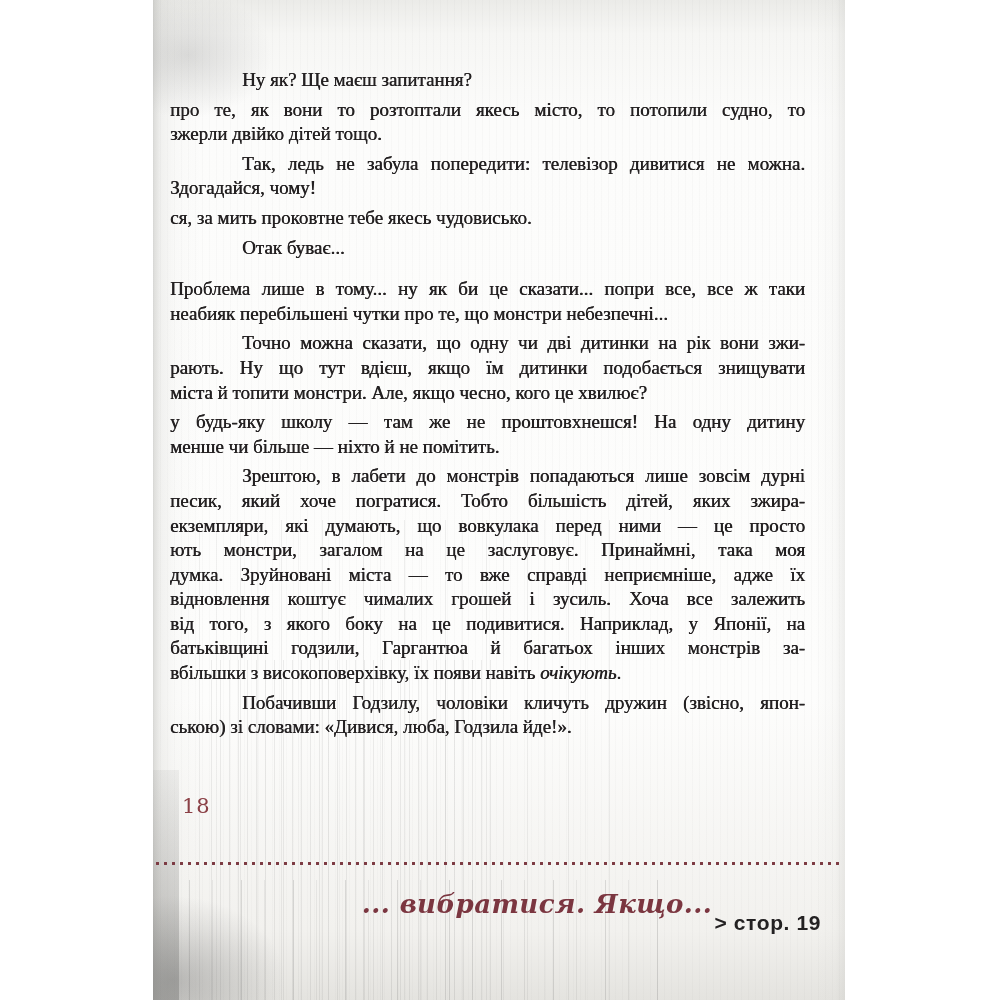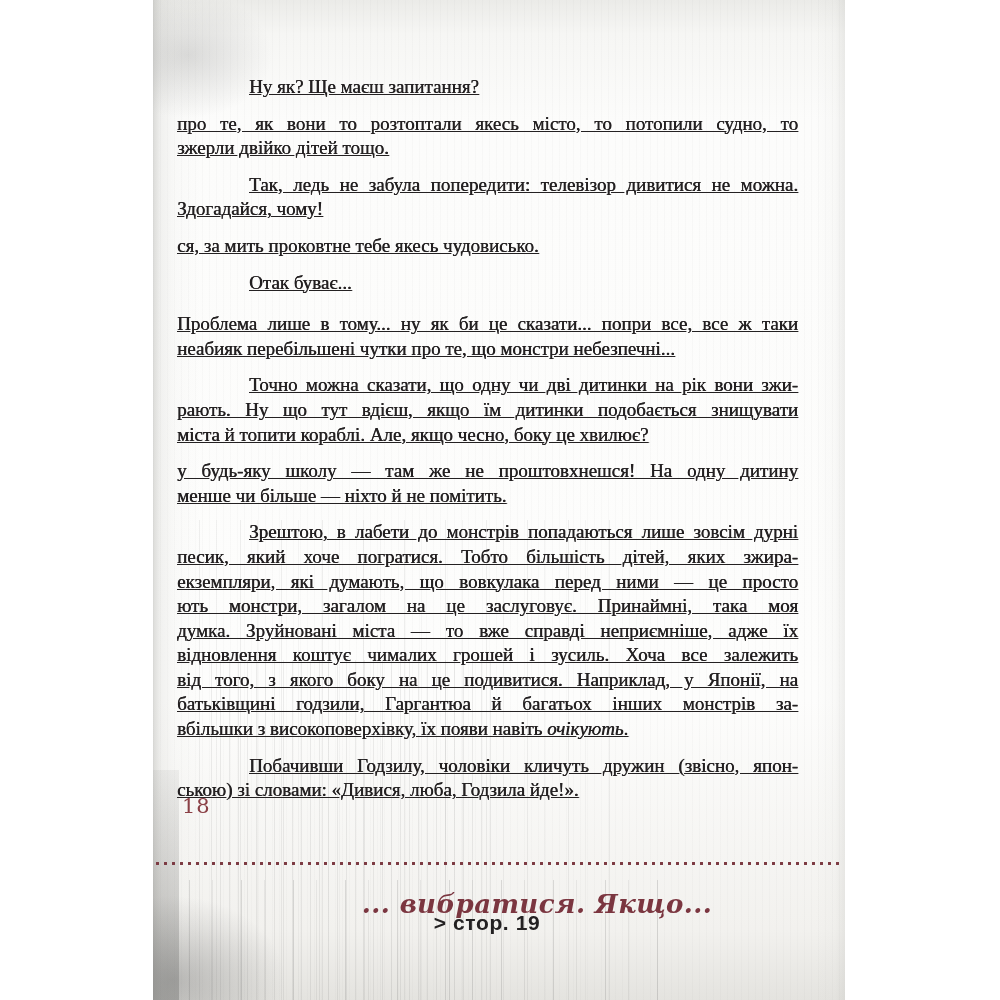--- a/index.html
+++ b/index.html
@@ -39,21 +39,21 @@
   .edge-smudge{
     position:absolute;left:0;top:770px;width:26px;bottom:0;
     background:linear-gradient(to bottom, rgba(140,140,138,0.10), rgba(120,120,118,0.45));
   }
   
   .body-text{
     position:absolute;left:165px;top:63px;width:645px;
     font-size:19px;line-height:24.6px;color:#242122;
     text-shadow:0.4px 0 0 currentColor; 
   }
-  .para{margin:12px;text-decoration:underline;}
+  .para{margin:5px;}
   .para.gap{margin-top:17px;}
   .line{text-align:justify;text-align-last:justify;}
   .line.last{text-align-last:left;}
   .line.indent{padding-left:72px;}
   .line i{font-style:italic;}
   
   .page-number{
     position:absolute;left:182px;top:794px;
     font-family:"DejaVu Serif", serif;font-weight:normal;
     font-size:21px;color:#8b4046;letter-spacing:1px;
@@ -62,21 +62,21 @@
     position:absolute;left:155px;top:861px;width:688px;height:5px;
     background-image:radial-gradient(circle at 2.5px 2.5px, #7c3a42 1.4px, rgba(0,0,0,0) 1.9px);
     background-size:8px 5px;background-repeat:repeat-x;
   }
   .footer-teaser{
     position:absolute;left:153px;top:889px;width:768px;text-align:center;
     font-family:"DejaVu Serif", serif;font-style:italic;font-weight:bold;
     font-size:26px;color:#7b3640;letter-spacing:0.4px;
   }
   .next-page-ref{
-    position:absolute;left:153px;top:911px;width:668px;text-align:center;
+    position:absolute;left:153px;top:911px;width:668px;text-align:right;
     font-family:"Liberation Sans", sans-serif;font-weight:bold;
     font-size:21px;color:#232122;letter-spacing:0.6px;
   }
 </style>
 </head>
 <body>
 
 <div class="page">
   <div class="grain"></div>
   <div class="streaks-a"></div>
@@ -103,21 +103,21 @@
     <div class="para">
       <div class="line indent last">Отак буває...</div>
     </div>
     <div class="para gap">
       <div class="line">Проблема лише в тому... ну як би це сказати... попри все, все ж таки</div>
       <div class="line last">неабияк перебільшені чутки про те, що монстри небезпечні...</div>
     </div>
     <div class="para">
       <div class="line indent">Точно можна сказати, що одну чи дві дитинки на рік вони зжи-</div>
       <div class="line">рають. Ну що тут вдієш, якщо їм дитинки подобається знищувати</div>
-      <div class="line last">міста й топити кораблі. Але, якщо чесно, боку це хвилює?</div>
+      <div class="line last">міста й топити монстри. Але, якщо чесно, кого це хвилює?</div>
     </div>
     <div class="para">
       <div class="line">у будь-яку школу — там же не проштовхнешся! На одну дитину</div>
       <div class="line last">менше чи більше — ніхто й не помітить.</div>
     </div>
     <div class="para">
       <div class="line indent">Зрештою, в лабети до монстрів попадаються лише зовсім дурні</div>
       <div class="line">песик, який хоче погратися. Тобто більшість дітей, яких зжира-</div>
       <div class="line">екземпляри, які думають, що вовкулака перед ними — це просто</div>
       <div class="line">ють монстри, загалом на це заслуговує. Принаймні, така моя</div>

